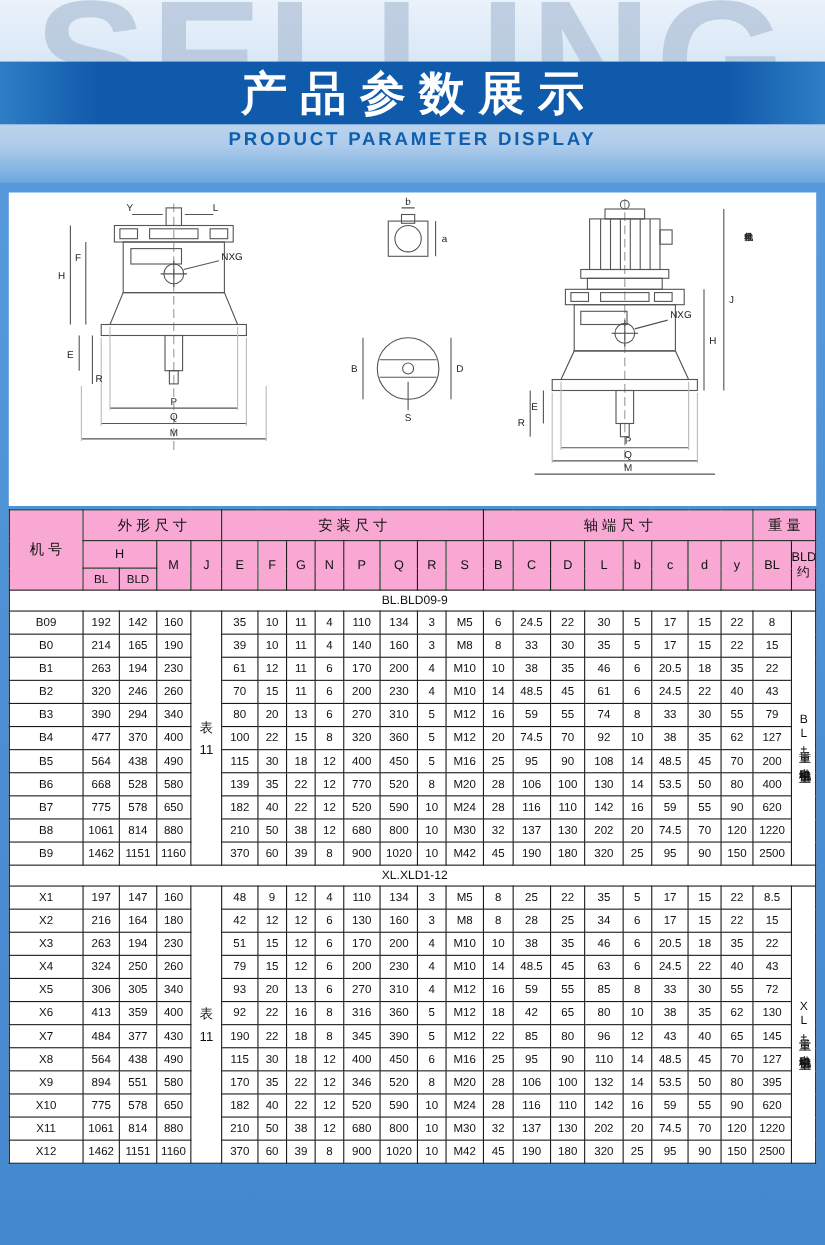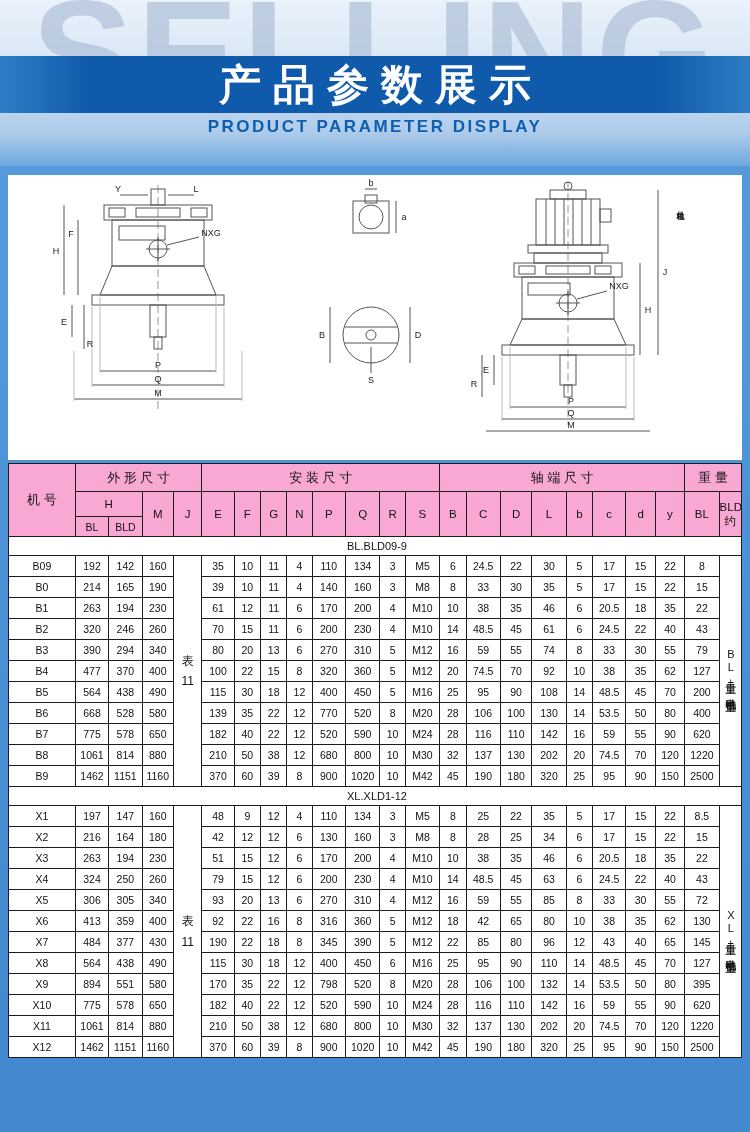--- a/index.html
+++ b/index.html
@@ -700,21 +700,21 @@
           </tr>
           <tr>
             <td>X9</td>
             <td>894</td>
             <td>551</td>
             <td>580</td>
             <td>170</td>
             <td>35</td>
             <td>22</td>
             <td>12</td>
-            <td>798</td>
+            <td>346</td>
             <td>520</td>
             <td>8</td>
             <td>M20</td>
             <td>28</td>
             <td>106</td>
             <td>100</td>
             <td>132</td>
             <td>14</td>
             <td>53.5</td>
             <td>50</td>

